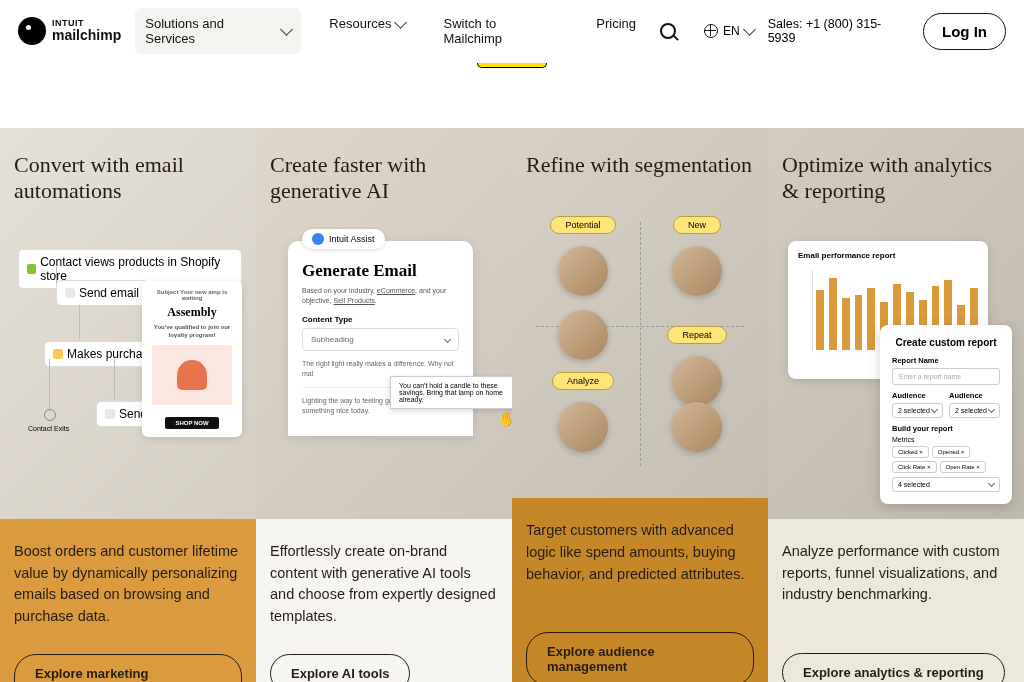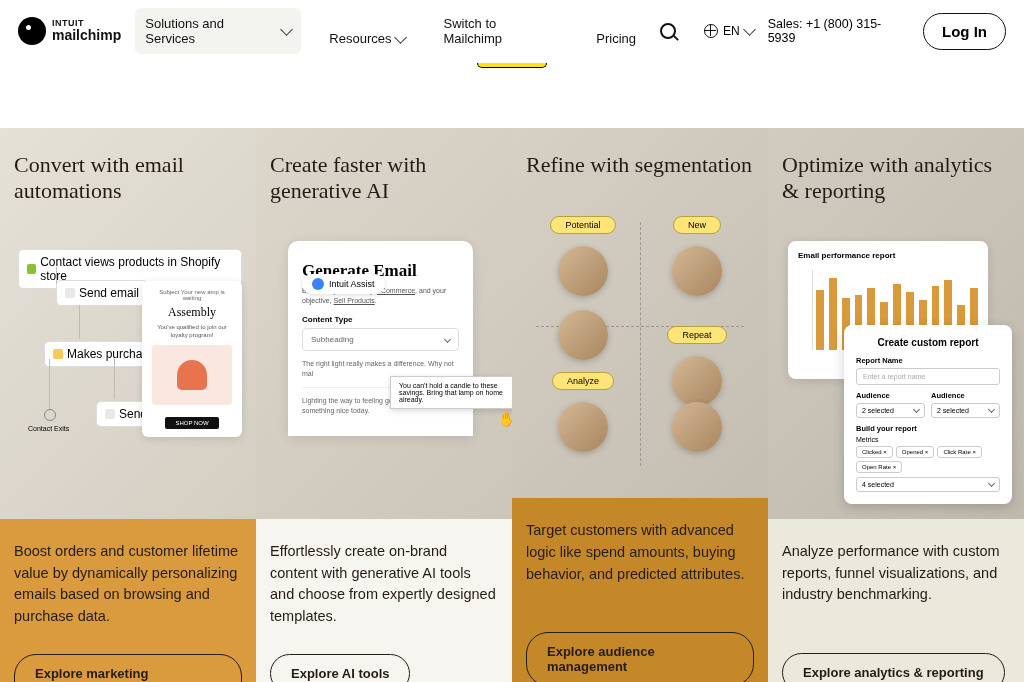--- a/index.html
+++ b/index.html
@@ -6,21 +6,21 @@
 body { font-family: -apple-system, BlinkMacSystemFont, "Segoe UI", Helvetica, Arial, sans-serif; width: 1024px; height: 682px; overflow: hidden; background: #fff; }
 
 
 .header { display: flex; align-items: center; padding: 8px 18px; gap: 14px; border-bottom: 1px solid transparent; }
 .logo { display: flex; align-items: center; gap: 6px; }
 .logo-icon { width: 28px; height: 28px; background: #000; border-radius: 50%; position: relative; }
 .logo-icon::after { content: ''; position: absolute; left: 8px; top: 8px; width: 5px; height: 5px; border-radius: 50%; background: #fff; }
 .logo-text { font-size: 11px; line-height: 1.05; font-weight: 700; color: #111; }
 .logo-text .l1 { letter-spacing: 0.5px; font-size: 9px; }
 .logo-text .l2 { font-size: 14px; }
-.nav { display: flex; align-items: flex-end; gap: 18px; font-size: 13px; }
+.nav { display: flex; align-items: flex-start; gap: 18px; font-size: 13px; }
 .nav-item { display: flex; align-items: center; gap: 5px; padding: 8px 10px; border-radius: 6px; cursor: pointer; color: #111; }
 .nav-item.pill { background: #f3f3ef; }
 .chev { width: 9px; height: 9px; border-right: 1.5px solid #333; border-bottom: 1.5px solid #333; transform: rotate(45deg); margin-top: -3px; }
 .spacer { flex: 1; }
 .search-icon { width: 16px; height: 16px; border: 2px solid #111; border-radius: 50%; position: relative; cursor: pointer; }
 .search-icon::after { content: ''; position: absolute; width: 6px; height: 2px; background: #111; right: -5px; bottom: -2px; transform: rotate(45deg); }
 .lang { display: flex; align-items: center; gap: 5px; font-size: 12px; cursor: pointer; }
 .globe { width: 14px; height: 14px; border: 1.5px solid #111; border-radius: 50%; position: relative; }
 .globe::before { content: ''; position: absolute; left: 5px; top: 0; width: 1px; height: 11px; background: #111; }
 .globe::after { content: ''; position: absolute; top: 5px; left: 0; width: 11px; height: 1px; background: #111; }
@@ -52,31 +52,31 @@
 .c3 .col-bot { background: #c58829; }
 .c4 .col-bot { background: #ebe8dc; }
 
 
 .flow-node { background: #fff; border: 1px solid #ddd; border-radius: 5px; padding: 5px 8px; font-size: 12px; display: flex; align-items: center; gap: 4px; position: absolute; }
 .flow-icon { width: 10px; height: 10px; background: #e8e8e8; border-radius: 2px; }
 .flow-icon.g { background: #86c232; }
 .flow-icon.y { background: #ffc857; }
 .flow-line { position: absolute; background: #bbb; }
 .circ { width: 12px; height: 12px; border: 1.5px solid #888; border-radius: 50%; position: absolute; }
-.card-assembly { position: absolute; right: 0; top: 40px; width: 100px; background: #fff; border-radius: 6px; padding: 8px; box-shadow: 0 2px 8px rgba(0,0,0,0.12); text-align: center; }
+.card-assembly { position: absolute; right: 0; top: 40px; width: 100px; background: #fff; border-radius: 6px; padding: 8px; box-shadow: 0 2px 8px rgba(0,0,0,0.12); text-align: center; font-weight: bold; }
 .card-assembly .sub { font-size: 6px; color: #666; margin-bottom: 4px; }
 .card-assembly .ttl { font-family: Georgia, serif; font-size: 12px; margin-bottom: 4px; }
 .card-assembly .desc { font-size: 6px; color: #555; line-height: 1.3; margin-bottom: 6px; }
 .card-assembly .img { width: 80px; height: 60px; background: #fae7e0; margin: 0 auto 6px; border-radius: 3px; display: flex; align-items: center; justify-content: center; }
 .lamp { width: 30px; height: 30px; background: #e8744f; border-radius: 50% 50% 5px 5px; }
 .card-assembly .shop { font-size: 6px; padding: 3px 10px; background: #111; color: #fff; display: inline-block; border-radius: 2px; }
 
 
 .ai-card { position: absolute; left: 18px; top: 0; width: 185px; background: #fff; border-radius: 10px 10px 0 0; padding: 12px 14px; box-shadow: 0 2px 12px rgba(0,0,0,0.1); }
-.ai-badge { position: absolute; top: -12px; left: 14px; background: #fff; border-radius: 14px; padding: 4px 10px; font-size: 9px; box-shadow: 0 1px 4px rgba(0,0,0,0.15); display: flex; align-items: center; gap: 5px; margin-top: 45px; }
+.ai-badge { position: absolute; top: -12px; left: 14px; background: #fff; border-radius: 14px; padding: 4px 10px; font-size: 9px; box-shadow: 0 1px 4px rgba(0,0,0,0.15); display: flex; align-items: center; gap: 5px; }
 .ai-star { width: 12px; height: 12px; background: #3b82f6; border-radius: 50%; }
 .ai-card h3 { font-family: Georgia, serif; font-size: 17px; margin: 8px 0 5px; }
 .ai-card .meta { font-size: 7px; color: #555; line-height: 1.4; margin-bottom: 10px; }
 .ai-card .meta u { text-decoration: underline; }
 .ai-card .lbl { font-size: 8px; font-weight: 700; margin-bottom: 4px; }
 .ai-card .sel { border: 1px solid #ddd; border-radius: 4px; padding: 6px 8px; font-size: 8px; color: #666; display: flex; justify-content: space-between; align-items: center; margin-bottom: 8px; }
 .ai-card .gen { font-size: 7px; color: #666; line-height: 1.4; margin-bottom: 8px; }
 .ai-tooltip { position: absolute; right: -22px; top: 135px; background: #fff; border: 1px solid #ccc; padding: 5px 8px; font-size: 7px; width: 130px; box-shadow: 0 2px 6px rgba(0,0,0,0.15); }
 .hand { position: absolute; right: -18px; top: 170px; font-size: 14px; }
 
@@ -86,21 +86,21 @@
 .seg-face { width: 50px; height: 50px; border-radius: 50%; background: linear-gradient(135deg,#d4b896,#a8865f); justify-self: center; align-self: center; box-shadow: 0 2px 6px rgba(0,0,0,0.2); }
 .seg-line-v { position: absolute; left: 50%; top: 8px; bottom: 8px; border-left: 1.5px dashed #999; }
 .seg-line-h { position: absolute; left: 10px; right: 10px; top: 112px; border-top: 1.5px dashed #999; }
 
 
 .rep-card { position: absolute; left: 6px; top: 0; width: 200px; height: 138px; background: #fff; border-radius: 8px; padding: 10px; box-shadow: 0 2px 10px rgba(0,0,0,0.12); }
 .rep-card .hdr { font-size: 8px; font-weight: 600; margin-bottom: 10px; display: flex; justify-content: space-between; }
 .rep-card .bars { display: flex; align-items: flex-end; gap: 5px; height: 80px; padding-left: 18px; position: relative; }
 .rep-card .bars::before { content: ''; position: absolute; left: 14px; top: 0; bottom: 0; border-left: 1px solid #ddd; }
 .rep-card .bar { width: 10px; background: #d89a3a; }
-.rep2 { position: absolute; right: -2px; top: 84px; width: 168px; background: #fff; border-radius: 8px; padding: 12px; box-shadow: 0 3px 12px rgba(0,0,0,0.18); }
+.rep2 { position: absolute; right: -2px; top: 84px; width: 132px; background: #fff; border-radius: 8px; padding: 12px; box-shadow: 0 3px 12px rgba(0,0,0,0.18); }
 .rep2 h4 { font-size: 10px; text-align: center; margin-bottom: 8px; font-weight: 700; }
 .rep2 .lbl2 { font-size: 7.5px; font-weight: 700; margin-bottom: 3px; }
 .rep2 .inp { border: 1px solid #ccc; border-radius: 3px; padding: 4px 6px; font-size: 7px; color: #aaa; margin-bottom: 6px; }
 .rep2 .row2 { display: flex; gap: 6px; margin-bottom: 6px; }
 .rep2 .half { flex: 1; }
 .rep2 .sel2 { border: 1px solid #ccc; border-radius: 3px; padding: 3px 5px; font-size: 7px; display: flex; justify-content: space-between; }
 .rep2 .chips { display: flex; gap: 3px; margin-bottom: 4px; flex-wrap: wrap; }
 .rep2 .chip { border: 1px solid #ccc; border-radius: 3px; padding: 2px 5px; font-size: 6px; }
 .mini-chev { width: 5px; height: 5px; border-right: 1px solid #666; border-bottom: 1px solid #666; transform: rotate(45deg); }
 </style>

